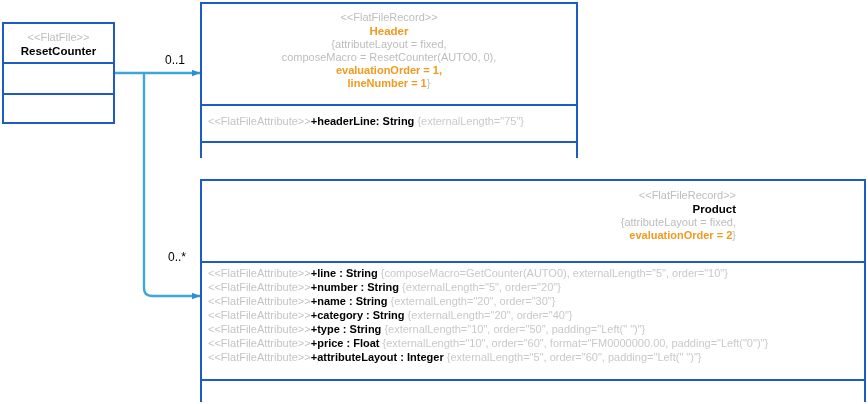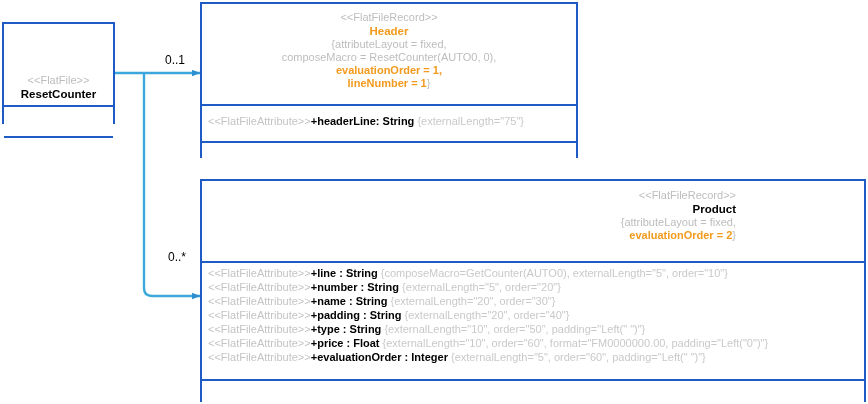--- a/index.html
+++ b/index.html
@@ -129,21 +129,21 @@
 
     <path d="M113,73 L200,73" fill="none" stroke="#3BA7DC" stroke-width="2.4" marker-end="url(#arrow)"></path>
 
     <path d="M144,73 L144,288 Q144,296 152,296 L200,296" fill="none" stroke="#3BA7DC" stroke-width="2.4" marker-end="url(#arrow)"></path>
   </svg>
 
   <div class="mult" style="left:165px; top:53px;">0..1</div>
   <div class="mult" style="left:168px; top:250px;">0..*</div>
 
   <div class="uml-class" style="left:2px; top:22px; width:113px; height:102px;">
-    <div class="compartment hdr-center" style="height:38px; padding-right:0;margin-top:43px;">
+    <div class="compartment hdr-center" style="height:38px; padding-right:0;">
       <div class="stereo">&lt;&lt;FlatFile&gt;&gt;</div>
       <div class="cls-name">ResetCounter</div>
     </div>
     <div class="compartment" style="height:31px;">
       <div class="attr-list"></div>
     </div>
     <div class="compartment" style="height:29px;">
       <div class="attr-list"></div>
     </div>
   </div>
@@ -187,30 +187,30 @@
         <div class="attr">
           <span class="st">&lt;&lt;FlatFileAttribute&gt;&gt;</span><span class="sig">+line : String</span><span class="tail"> {composeMacro=GetCounter(AUTO0), externalLength="5", order="10"}</span>
         </div>
         <div class="attr">
           <span class="st">&lt;&lt;FlatFileAttribute&gt;&gt;</span><span class="sig">+number : String</span><span class="tail"> {externalLength="5", order="20"}</span>
         </div>
         <div class="attr">
           <span class="st">&lt;&lt;FlatFileAttribute&gt;&gt;</span><span class="sig">+name : String</span><span class="tail"> {externalLength="20", order="30"}</span>
         </div>
         <div class="attr">
-          <span class="st">&lt;&lt;FlatFileAttribute&gt;&gt;</span><span class="sig">+padding : String</span><span class="tail"> {externalLength="20", order="40"}</span>
+          <span class="st">&lt;&lt;FlatFileAttribute&gt;&gt;</span><span class="sig">+category : String</span><span class="tail"> {externalLength="20", order="40"}</span>
         </div>
         <div class="attr">
           <span class="st">&lt;&lt;FlatFileAttribute&gt;&gt;</span><span class="sig">+type : String</span><span class="tail"> {externalLength="10", order="50", padding="Left(" ")"}</span>
         </div>
         <div class="attr">
           <span class="st">&lt;&lt;FlatFileAttribute&gt;&gt;</span><span class="sig">+price : Float</span><span class="tail"> {externalLength="10", order="60", format="FM0000000.00, padding="Left("0")"}</span>
         </div>
         <div class="attr">
-          <span class="st">&lt;&lt;FlatFileAttribute&gt;&gt;</span><span class="sig">+evaluationOrder : Integer</span><span class="tail"> {externalLength="5", order="60", padding="Left(" ")"}</span>
+          <span class="st">&lt;&lt;FlatFileAttribute&gt;&gt;</span><span class="sig">+attributeLayout : Integer</span><span class="tail"> {externalLength="5", order="60", padding="Left(" ")"}</span>
         </div>
       </div>
     </div>
     <div class="compartment" style="height:33px;">
       <div class="attr-list"></div>
     </div>
   </div>
 
 </div>
 

